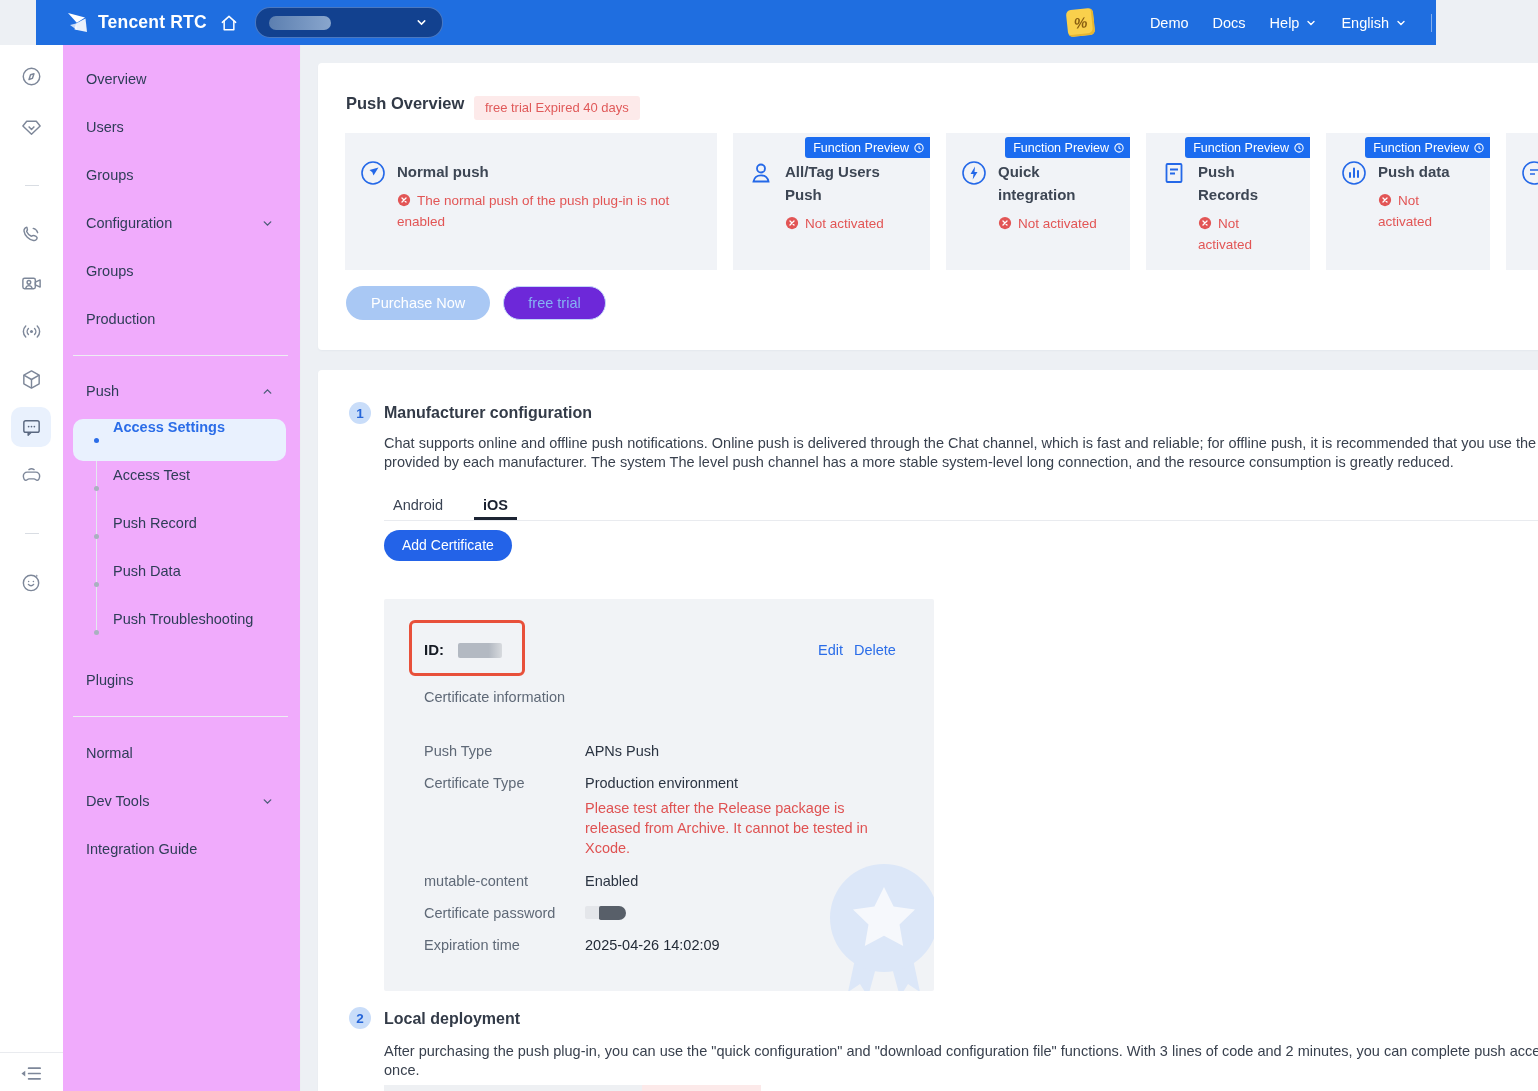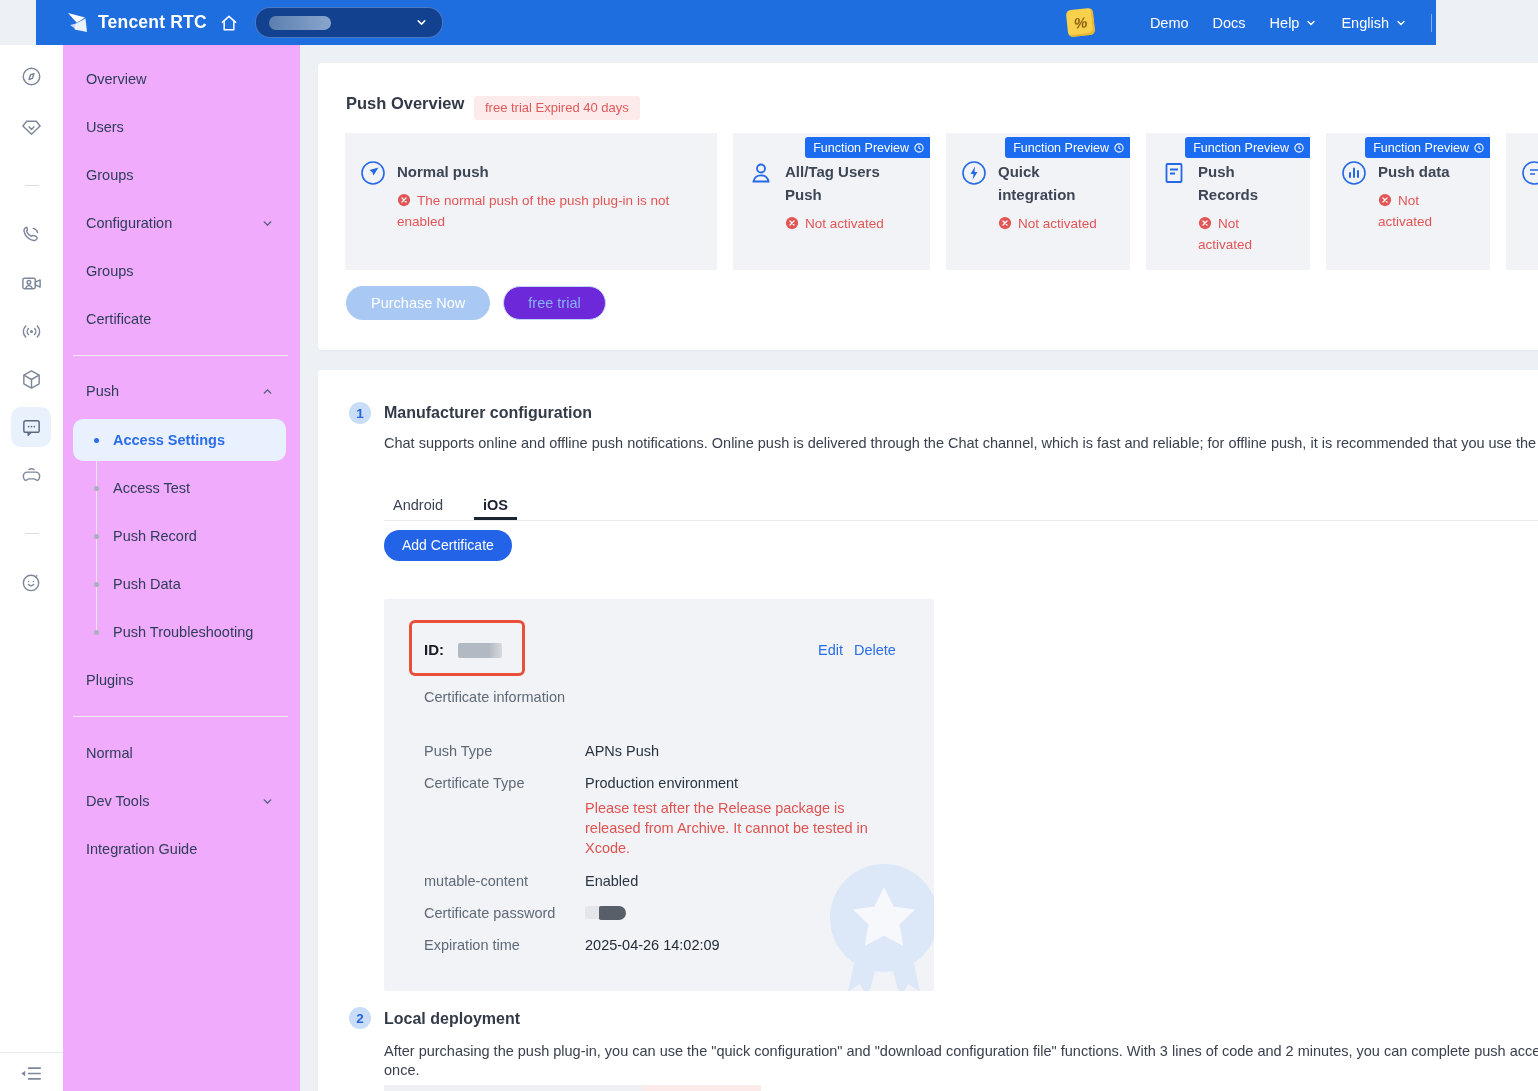--- a/index.html
+++ b/index.html
@@ -28,21 +28,21 @@
       justify-content:center;color:#7d8799;cursor:pointer;}
   .ri.active{background:#e9f1fd;color:#5a6880;}
   .ri svg{width:23px;height:23px;}
   .rail-dash{position:absolute;left:25px;width:14px;height:1px;background:#d9dde3;}
   .rail-bottom-line{position:absolute;left:0;top:1007px;width:63px;height:1px;background:#e9ebef;}
   
   .side{position:absolute;left:63px;top:45px;width:237px;height:1046px;background:#f0abfc;border-right:1px solid #eceef2;z-index:20;}
   .si{position:absolute;left:0;width:237px;height:48px;display:flex;align-items:center;padding-left:23px;
       box-sizing:border-box;font-size:14.5px;color:#2e3d57;cursor:pointer;}
   .si .chev{position:absolute;right:26px;color:#4d5d79;}
-  .sub{position:absolute;left:10px;width:213px;height:42px;border-radius:10px;display:flex;align-items:center;
+  .sub{position:absolute;left:10px;width:213px;height:42px;border-radius:10px;display:flex;align-items:flex-start;
       padding-left:40px;box-sizing:border-box;font-size:14.5px;color:#2e3d57;cursor:pointer;}
   .sub .dot{position:absolute;left:21px;top:19px;width:5px;height:5px;border-radius:50%;background:#a9b1bf;}
   .sub.active{background:#e9f1fe;color:#2b6de8;font-weight:bold;}
   .sub.active .dot{background:#2b6de8;}
   .side-divider{position:absolute;left:10px;width:215px;height:1px;background:#edeff2;}
   .connector{position:absolute;left:33px;top:392px;width:1px;height:198px;background:#e4e8ef;}
   
   .card{position:absolute;background:#fff;border-radius:4px;box-shadow:0 1px 2px rgba(20,40,80,.04);}
   .card-a{left:318px;top:63px;width:1600px;height:287px;}
   .card-b{left:318px;top:370px;width:1600px;height:760px;}
@@ -236,21 +236,21 @@
   <div class="si" style="top:154px">
     <span>Configuration</span>
     <svg class="chev" width="13" height="13" viewBox="0 0 16 16" fill="none" stroke="currentColor" stroke-width="1.7" stroke-linecap="round">
         <path d="M4 6l4 4 4-4"></path>
       </svg>
   </div>
   <div class="si" style="top:202px">
       <span>Groups</span>
     </div>
   <div class="si" style="top:250px">
-      <span>Certificate</span>
+      <span>Production</span>
     </div>
 
   <div class="side-divider" style="top:310px"></div>
 
   <div class="si" style="top:322px">
     <span>Push</span>
     <svg class="chev" width="13" height="13" viewBox="0 0 16 16" fill="none" stroke="currentColor" stroke-width="1.7" stroke-linecap="round">
         <path d="M4 10l4-4 4 4"></path>
       </svg>
   </div>
@@ -449,20 +449,21 @@
     <button class="btn-purchase">Purchase Now</button>
     <button class="btn-trial">free trial</button>
   </div>
 </div>
 
 <div class="card card-b">
 
   <div class="step-circle" style="left:31px;top:32px">1</div>
   <div class="step-title" style="left:66px;top:34px">Manufacturer configuration</div>
   <div class="desc" style="left:66px;top:64px">Chat supports online and offline push notifications. Online push is delivered through the Chat channel, which is fast and reliable; for offline push, it is recommended that you use the system push channel</div>
+  <div class="desc" style="left:66px;top:83px">provided by each manufacturer. The system The level push channel has a more stable system-level long connection, and the resource consumption is greatly reduced.</div>
 
   <div class="tab" style="left:75px;top:127px">Android</div>
   <div class="tab active" style="left:165px;top:127px">iOS</div>
   <div class="tab-underline"></div>
   <div class="tabs-border"></div>
 
   <button class="btn-addcert">Add Certificate</button>
 
   <div class="cert">
     <div class="id-box"></div>

